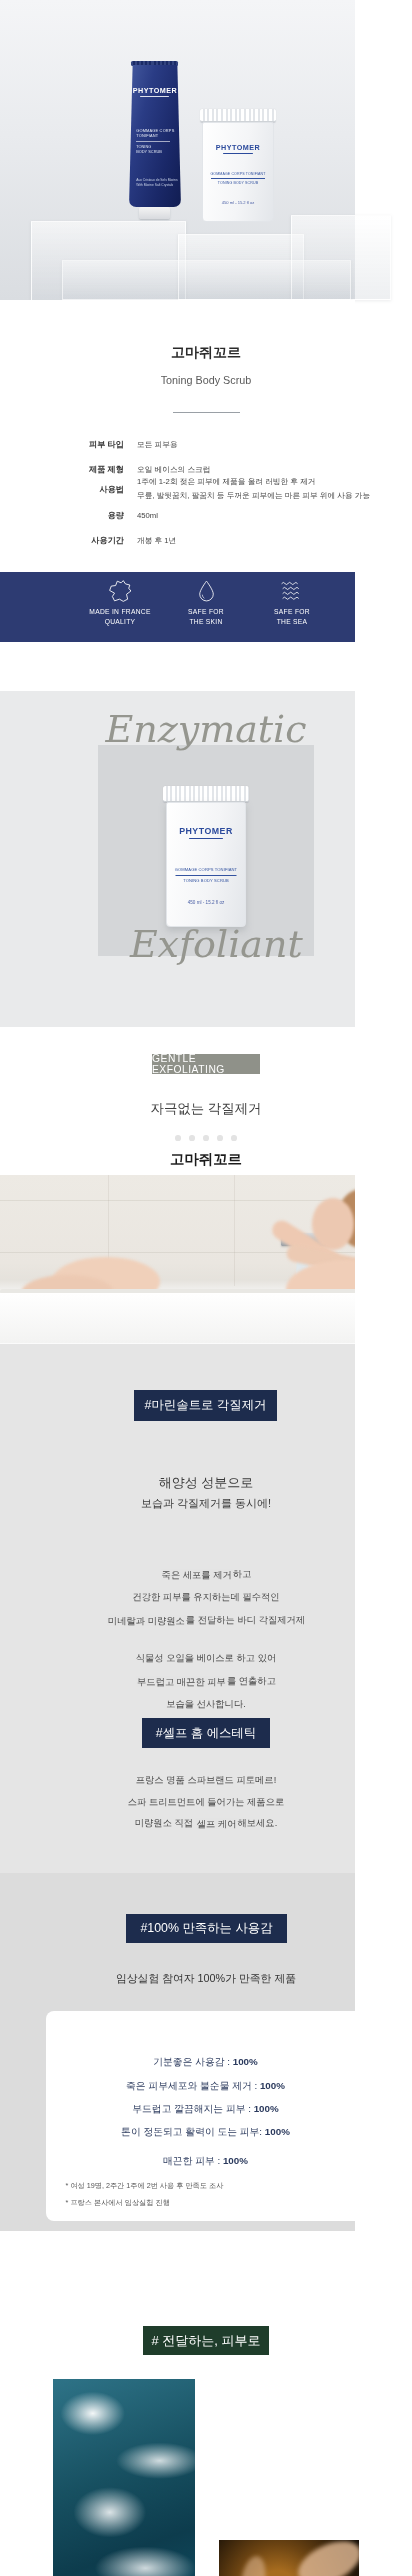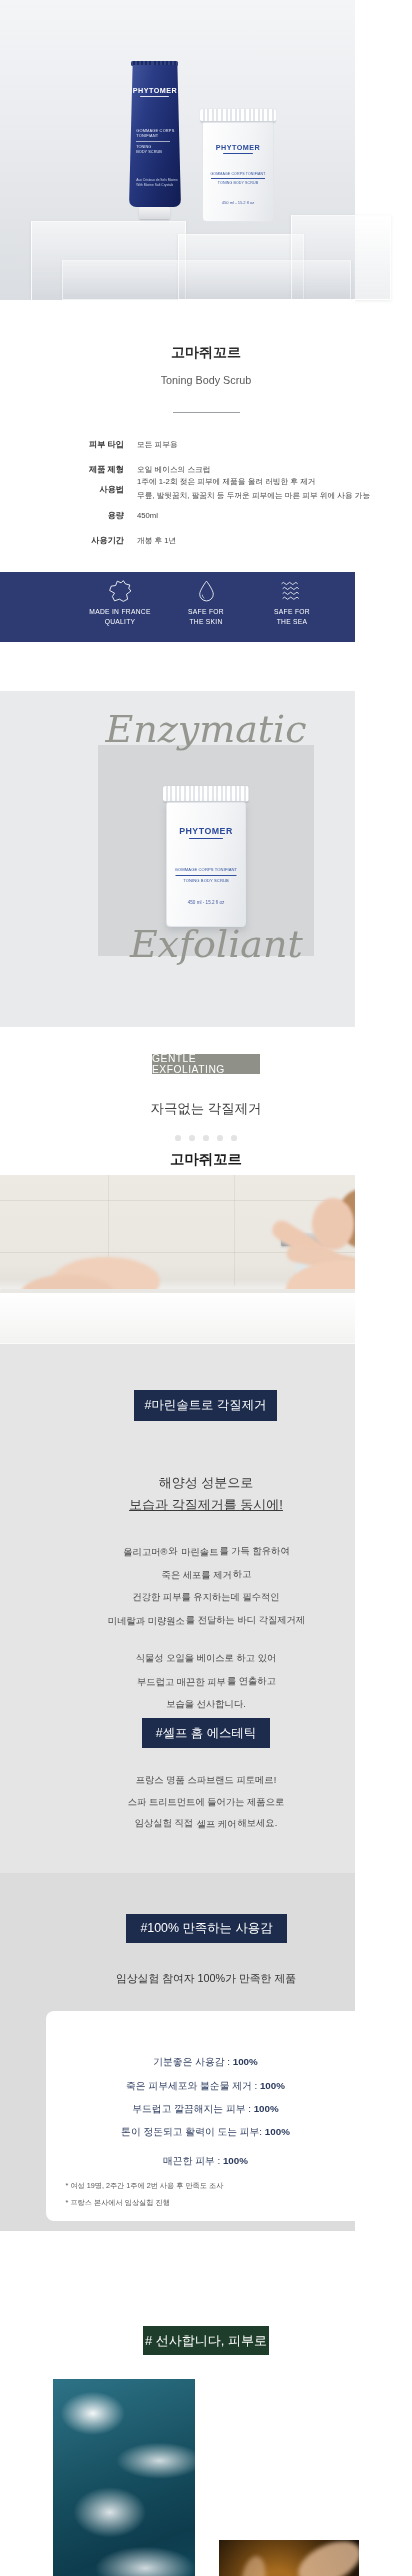--- a/index.html
+++ b/index.html
@@ -82,21 +82,21 @@
     background:linear-gradient(180deg,rgba(215,226,232,.95),rgba(244,249,251,.75));
     clip-path:polygon(25% 0,75% 0,95% 100%,5% 100%); }
   .tub-rim { position:absolute; left:0; top:114px; width:412px; height:5.2px; background:#e9e8e4; border-radius:2.6px; }
   .tub-front { position:absolute; left:0; top:118px; width:412px; height:50px; background:linear-gradient(180deg,#ffffff,#f3f3f2); }
 
   
   #marine { top:1344px; height:529px; background:#e5e5e5; }
   .badge-navy { background:#1d2c4d; font-size:12.4px; font-weight:500; }
   .bd1 { left:134px; top:46px; width:143px; height:31px; }
   .m-h1 { top:130px; font-size:13px; color:#3a3a3a; font-weight:500; }
-  .m-h2 { top:152px; font-size:13px; color:#3a3a3a; font-weight:500;text-decoration:underline; }
+  .m-h2 { top:152px; font-size:11px; color:#3a3a3a; font-weight:500; }
   .pline { position:absolute; left:0; width:412px; text-align:center; font-size:9.3px; color:#474747; }
   .pline .hl { background:#e4e4e4; padding:0.5px 1px; }
   .bd2 { left:142px; top:374px; width:128px; height:30px; }
 
   
   #satisf { top:1873px; height:358px; background:#dcdcdc; }
   .bd3 { left:126px; top:41px; width:161px; height:29px; }
   .s-lead { top:99px; font-size:10.8px; color:#333; }
   .s-card { position:absolute; left:46px; top:138px; width:319px; height:210px; background:#fff;border-radius:8px; }
   .stat { position:absolute; left:0; width:319px; text-align:center; font-size:9.8px; color:#2c3b5e; }
@@ -267,49 +267,48 @@
     <div class="soft" style="left:286px;top:77px;width:85px;height:16.5px;border-radius:9.3px;background:#eccab3;transform:rotate(12deg);"></div>
     <div class="soft" style="left:286px;top:85px;width:121px;height:59px;border-radius:55%;background:#f0ceb8;"></div>
     <div class="tub-rim"></div>
     <div class="tub-front"></div>
   </div>
 
   <div class="sec" id="marine">
     <div class="badge badge-navy bd1">#마린솔트로 각질제거</div>
     <div class="abs ctr m-h1">해양성 성분으로</div>
     <div class="abs ctr m-h2">보습과 각질제거를 동시에!</div>
-    <div class="pline" style="top:201px;"><span class="hl">올리고머®</span><span>와 </span><span class="hl">마린솔트</span><span>를 가득 함유하여</span></div>
     <div class="pline" style="top:224px;"><span class="hl">죽은 세포를 제거</span><span>하고</span></div>
     <div class="pline" style="top:247px;"><span>건강한 피부를 유지하는데 필수적인</span></div>
     <div class="pline" style="top:270px;"><span class="hl">미네랄과 미량원소</span><span>를 전달하는 바디 각질제거제</span></div>
     <div class="pline" style="top:308px;"><span>식물성 오일을 베이스로 하고 있어</span></div>
     <div class="pline" style="top:331px;"><span class="hl">부드럽고 매끈한 피부</span><span>를 연출하고</span></div>
     <div class="pline" style="top:354px;"><span>보습을 선사합니다.</span></div>
     <div class="badge badge-navy bd2">#셀프 홈 에스테틱</div>
     <div class="pline" style="top:430px;"><span>프랑스 명품 스파브랜드 피토메르!</span></div>
     <div class="pline" style="top:452px;"><span>스파 트리트먼트에 들어가는 제품으로</span></div>
-    <div class="pline" style="top:473px;"><span>임상실험 직접 </span><span class="hl">셀프 케어</span><span>해보세요.</span></div>
+    <div class="pline" style="top:473px;"><span>미량원소 직접 </span><span class="hl">셀프 케어</span><span>해보세요.</span></div>
   </div>
 
   <div class="sec" id="satisf">
     <div class="badge badge-navy bd3">#100% 만족하는 사용감</div>
     <div class="abs ctr s-lead">임상실험 참여자 100%가 만족한 제품</div>
     <div class="s-card">
       <div class="stat" style="top:45px;"><span>기분좋은 사용감 : </span><b>100%</b></div>
       <div class="stat" style="top:69px;"><span>죽은 피부세포와 불순물 제거 : </span><b>100%</b></div>
       <div class="stat" style="top:92px;"><span>부드럽고 깔끔해지는 피부 : </span><b>100%</b></div>
       <div class="stat" style="top:115px;"><span>톤이 정돈되고 활력이 도는 피부: </span><b>100%</b></div>
       <div class="stat" style="top:138px;margin-top:6px;"><span>매끈한 피부 : </span><b>100%</b></div>
       <div class="note" style="top:170px;">* 여성 19명, 2주간 1주에 2번 사용 후 만족도 조사</div>
       <div class="note" style="top:187px;">* 프랑스 본사에서 임상실험 진행</div>
     </div>
   </div>
 
   <div class="sec" id="seabadge">
-    <div class="badge badge-green"># 선사합니다, 피부로</div>
+    <div class="badge badge-green"># 전달하는, 피부로</div>
   </div>
 
   <div class="sec" id="seaphotos">
     <div class="sea-img"></div>
     <div class="kelp-img">
       <div class="hand" style="left:77px;top:5.2px;width:67px;height:36px;transform:rotate(-25deg);"></div>
 
       <div class="hand" style="left:23px;top:15.5px;width:23px;height:46px;transform:rotate(10deg);opacity:.6;"></div>
     </div>
   </div>

